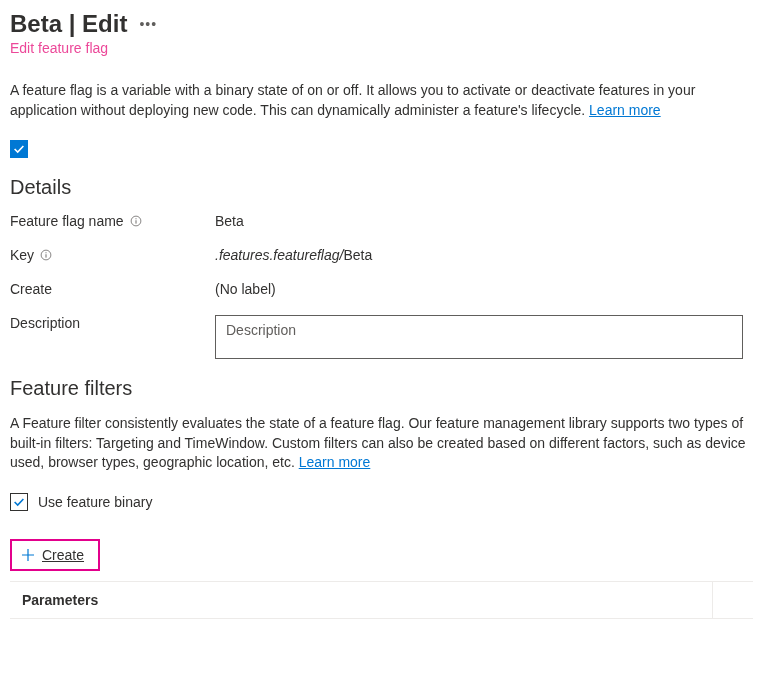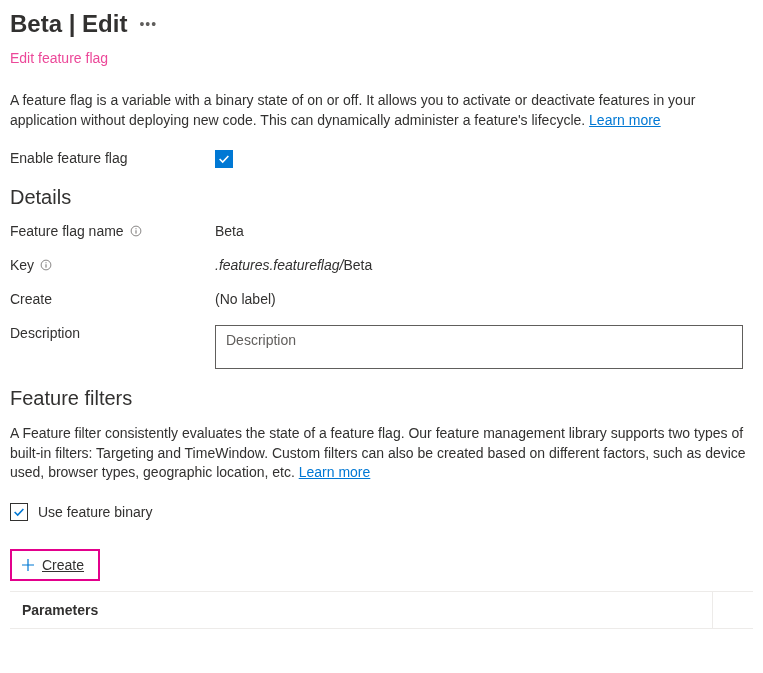--- a/index.html
+++ b/index.html
@@ -4,21 +4,21 @@
   <style>
     * { box-sizing: border-box; margin: 0; padding: 0; }
     body {
       font-family: "Segoe UI", -apple-system, BlinkMacSystemFont, sans-serif;
       font-size: 14px;
       color: #323130;
       padding: 10px 10px 10px 10px;
       width: 763px;
       background: #fff;
     }
-    .header { margin-bottom: 12px; display: flex; align-items: center; gap: 12px; }
+    .header { margin-bottom: 2px; display: flex; align-items: center; gap: 12px; }
     .header h1 { font-size: 24px; font-weight: 600; }
     .more-dots { font-size: 14px; color: #605e5c; letter-spacing: 1px; cursor: pointer; }
     .subtitle { font-size: 14px; color: #ec4899; margin-bottom: 25px; }
     .desc-block { font-size: 14px; line-height: 1.4; margin-bottom: 20px; }
     .link { color: #0078d4; text-decoration: underline; cursor: pointer; }
     .row { display: flex; align-items: flex-start; margin-bottom: 18px; }
     .row-label { width: 205px; font-size: 14px; flex-shrink: 0; display: flex; align-items: center; gap: 6px; }
     .row-value { font-size: 14px; }
     .info-icon { width: 12px; height: 12px; display: inline-flex; align-items: center; justify-content: center; }
     .info-icon svg { width: 12px; height: 12px; }
@@ -62,21 +62,20 @@
   <h1>Beta | Edit</h1>
   <span class="more-dots">•••</span>
 </div>
 <div class="subtitle">Edit feature flag</div>
 
 <div class="desc-block">
   <span>A feature flag is a variable with a binary state of on or off. It allows you to activate or deactivate features in your application without deploying new code. This can dynamically administer a feature's lifecycle. </span><a class="link">Learn more</a>
 </div>
 
 <div class="row">
-  <div class="row-label">Enable feature flag</div>
   <div class="checkbox">
     <svg viewBox="0 0 16 16">
         <path d="M3 8 L6.5 11.5 L13 4.5" stroke="#fff" stroke-width="1.8" fill="none"></path>
       </svg>
   </div>
 </div>
 
 <div class="section-title">Details</div>
 
 <div class="row">

